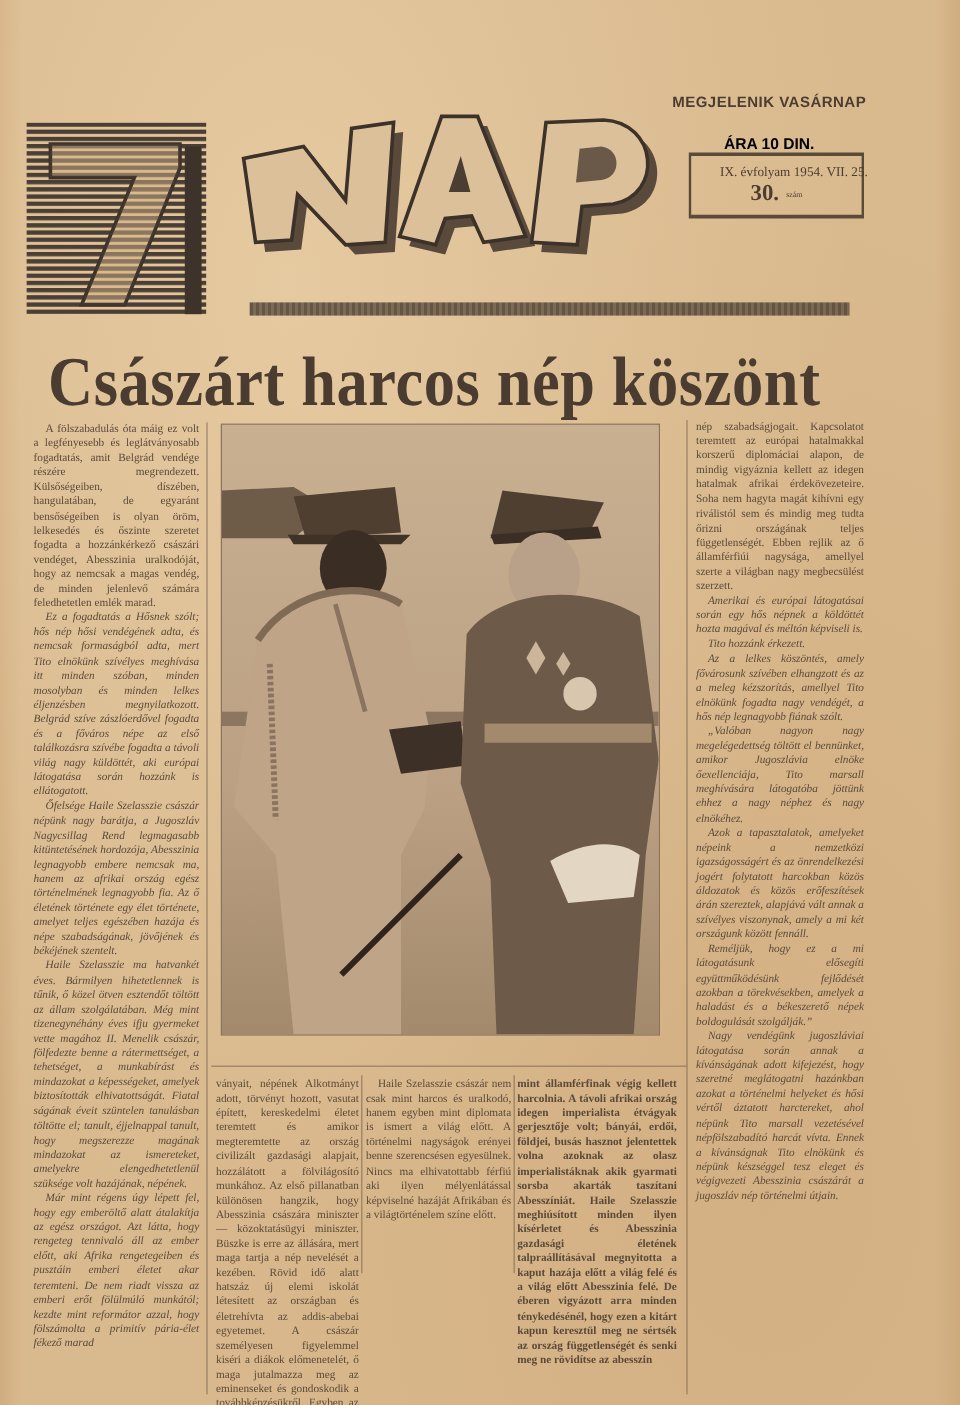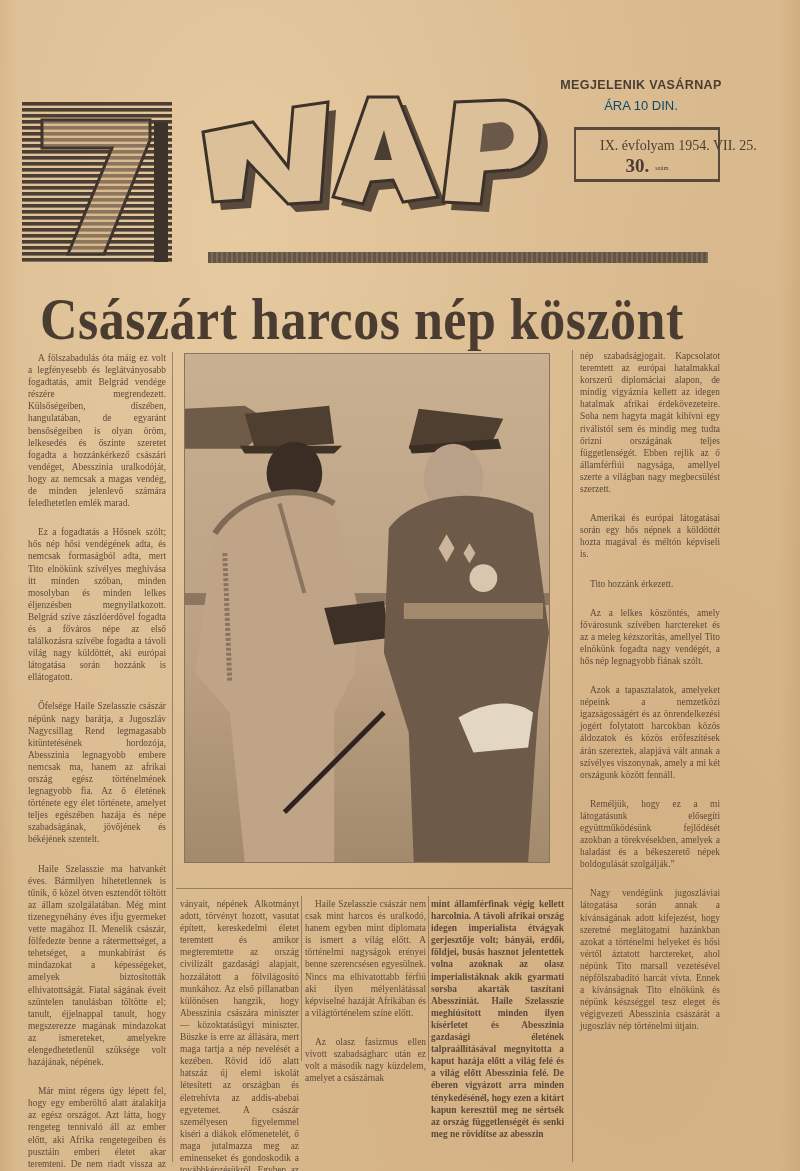--- a/index.html
+++ b/index.html
@@ -20,48 +20,48 @@
   .masthead { position: absolute; left: 18px; top: 92px; width: 710px; height: 180px; }
   .logo-seven { position: absolute; left: 4px; top: 10px; width: 150px; height: 160px; }
   .logo-nap { position: absolute; left: 175px; top: 0; width: 380px; height: 125px; }
   .masthead-rule {
     position: absolute; left: 190px; top: 160px; width: 500px; height: 11px;
     background: repeating-linear-gradient(90deg, #4e4238 0 3px, #6b5a48 3px 5px);
     opacity: 0.85;
   }
   .info-block { position: absolute; left: 556px; top: 78px; width: 170px; text-align: center; }
   .info-line1 { font-family: "Liberation Sans", sans-serif; font-weight: bold; font-size: 12.5px; letter-spacing: 0.4px; color: #4b3d31; white-space: nowrap; }
-  .info-line2 { font-family: "Liberation Sans", sans-serif; font-weight: normal; font-size: 13px; color: #0c4a6e; margin-top: 6px; }
+  .info-line2 { font-family: "Liberation Sans", sans-serif; font-weight: bold; font-size: 13px; color: #000000; margin-top: 20px; }
   .issue-box {
     position: absolute; left: 574px; top: 127px; width: 146px; height: 55px;
     border: 2px solid #5a4a3a; border-top-width: 3px; border-bottom-width: 3px;
     text-align: center;
   }
-  .issue-line { font-size: 14px; color: #4b3d31; margin-top: 8px; white-space: nowrap; padding-left: 24px; }
+  .issue-line { font-size: 11px; color: #4b3d31; margin-top: 8px; white-space: nowrap; padding-left: 24px; }
   .issue-num { font-size: 19px; font-weight: bold; color: #4b3d31; margin-top: 1px; }
   .issue-num small { font-size: 6.5px; font-weight: normal; margin-left: 6px; vertical-align: middle; }
   .addr-block { position: absolute; left: 574px; top: 189px; width: 150px; }
   .addr1, .addr2 { font-family: "Liberation Sans", sans-serif; font-size: 12.5px; letter-spacing: 1.6px; color: #4b3d31; white-space: nowrap; }
   .addr3 { font-family: "Liberation Sans", sans-serif; font-weight: bold; font-size: 10.5px; color: #4b3d31; white-space: nowrap; margin-top: 1px; }
 
   
   .headline {
     position: absolute; left: 40px; top: 286px; width: 660px;
     font-family: "Liberation Serif", serif; font-size: 52px; line-height: 60px;
     color: #4a3c30; letter-spacing: 0.5px; transform: scaleY(1.12); transform-origin: top left;
     white-space: nowrap;
   }
 
   
   .col {
     position: absolute; font-family: "Liberation Serif", serif; font-size: 9.4px; line-height: 12.1px;
     color: #5b4a3a; text-align: justify; hyphens: manual;
   }
   .col p { text-indent: 10px; margin-bottom: 0; }
-  .col p + p { margin-top: 17px; }
+  .col p + p { margin-top: 0; font-style: italic; }
   .col1 { left: 28px; top: 352px; width: 138px; }
   .col5 { left: 580px; top: 350px; width: 140px; }
   .colA { left: 180px; top: 898px; width: 119px; }
   .colB { left: 305px; top: 898px; width: 121px; }
   .colC { left: 431px; top: 898px; width: 133px; font-weight: bold; }
 
   .vrule { position: absolute; width: 1px; background: #7a6652; opacity: 0.7; }
   .hrule { position: absolute; height: 1px; background: #7a6652; opacity: 0.7; }
 
   
@@ -176,30 +176,30 @@
       <path d="M275 365 C300 350 330 345 350 360 L345 395 L290 400 Z" fill="#e3d6c3"></path>
     </svg>
   </div>
 
   <div class="col colA">
     <p style="text-indent:0">ványait, népének Alkotmányt adott, törvényt hozott, vasutat épített, kereskedelmi életet teremtett és amikor megteremtette az ország civilizált gazdasági alapjait, hozzálátott a fölvilágosító munkához. Az első pillanatban különösen hangzik, hogy Abesszinia császára miniszter — közoktatásügyi miniszter. Büszke is erre az állására, mert maga tartja a nép nevelését a kezében. Rövid idő alatt hatszáz új elemi iskolát létesített az országban és életrehívta az addis-abebai egyetemet. A császár személyesen figyelemmel kiséri a diákok előmenetelét, ő maga jutalmazza meg az eminenseket és gondoskodik a továbbképzésükről. Egyben az új abesz</p>
   </div>
 
   <div class="col colB">
     <p>Haile Szelasszie császár nem csak mint harcos és uralkodó, hanem egyben mint diplomata is ismert a világ előtt. A történelmi nagyságok erényei benne szerencsésen egyesülnek. Nincs ma elhivatottabb férfiú aki ilyen mélyenlátással képviselné hazáját Afrikában és a világtörténelem színe előtt.</p>
-    <p>Az olasz fasizmus ellen vívott szabadságharc után ez volt a második nagy küzdelem, amelyet a császárnak</p>
   </div>
 
   <div class="col colC">
     <p style="text-indent:0">mint államférfinak végig kellett harcolnia. A távoli afrikai ország idegen imperialista étvágyak gerjesztője volt; bányái, erdői, földjei, busás hasznot jelentettek volna azoknak az olasz imperialistáknak akik gyarmati sorsba akarták taszítani Abesszíniát. Haile Szelasszie meghiúsított minden ilyen kísérletet és Abesszinia gazdasági életének talpraállításával megnyitotta a kaput hazája előtt a világ felé és a világ előtt Abesszinia felé. De éberen vigyázott arra minden ténykedésénél, hogy ezen a kitárt kapun keresztül meg ne sértsék az ország függetlenségét és senki meg ne rövidítse az abesszin</p>
   </div>
 
   <div class="col col5">
     <p style="text-indent:0">nép szabadságjogait. Kapcsolatot teremtett az európai hatalmakkal korszerű diplomáciai alapon, de mindig vigyáznia kellett az idegen hatalmak afrikai érdekövezeteire. Soha nem hagyta magát kihívni egy riválistól sem és mindig meg tudta őrizni országának teljes függetlenségét. Ebben rejlik az ő államférfiúi nagysága, amellyel szerte a világban nagy megbecsülést szerzett.</p>
     <p>Amerikai és európai látogatásai során egy hős népnek a köldöttét hozta magával és méltón képviseli is.</p>
     <p>Tito hozzánk érkezett.</p>
-    <p>Az a lelkes köszöntés, amely fővárosunk szívében harctereket és az a meleg kézszorítás, amellyel Tito elnökünk fogadta nagy vendégét, a hős nép legnagyobb fiának szólt.</p>
+    <p>Az a lelkes köszöntés, amely fővárosunk szívében elhangzott és az a meleg kézszorítás, amellyel Tito elnökünk fogadta nagy vendégét, a hős nép legnagyobb fiának szólt.</p>
+    <p>„Valóban nagyon nagy megelégedettség töltött el bennünket, amikor Jugoszlávia elnöke őexellenciája, Tito marsall meghívására látogatóba jöttünk ehhez a nagy néphez és nagy elnökéhez.</p>
     <p>Azok a tapasztalatok, amelyeket népeink a nemzetközi igazságosságért és az önrendelkezési jogért folytatott harcokban közös áldozatok és közös erőfeszítések árán szereztek, alapjává vált annak a szívélyes viszonynak, amely a mi két országunk között fennáll.</p>
     <p>Reméljük, hogy ez a mi látogatásunk elősegíti együttműködésünk fejlődését azokban a törekvésekben, amelyek a haladást és a békeszerető népek boldogulását szolgálják.”</p>
     <p>Nagy vendégünk jugoszláviai látogatása során annak a kívánságának adott kifejezést, hogy szeretné meglátogatni hazánkban azokat a történelmi helyeket és hősi vértől áztatott harctereket, ahol népünk Tito marsall vezetésével népfölszabadító harcát vívta. Ennek a kívánságnak Tito elnökünk és népünk készséggel tesz eleget és végigvezeti Abesszinia császárát a jugoszláv nép történelmi útjain.</p>
   </div>
 
 </div>
 
 </body></html>

